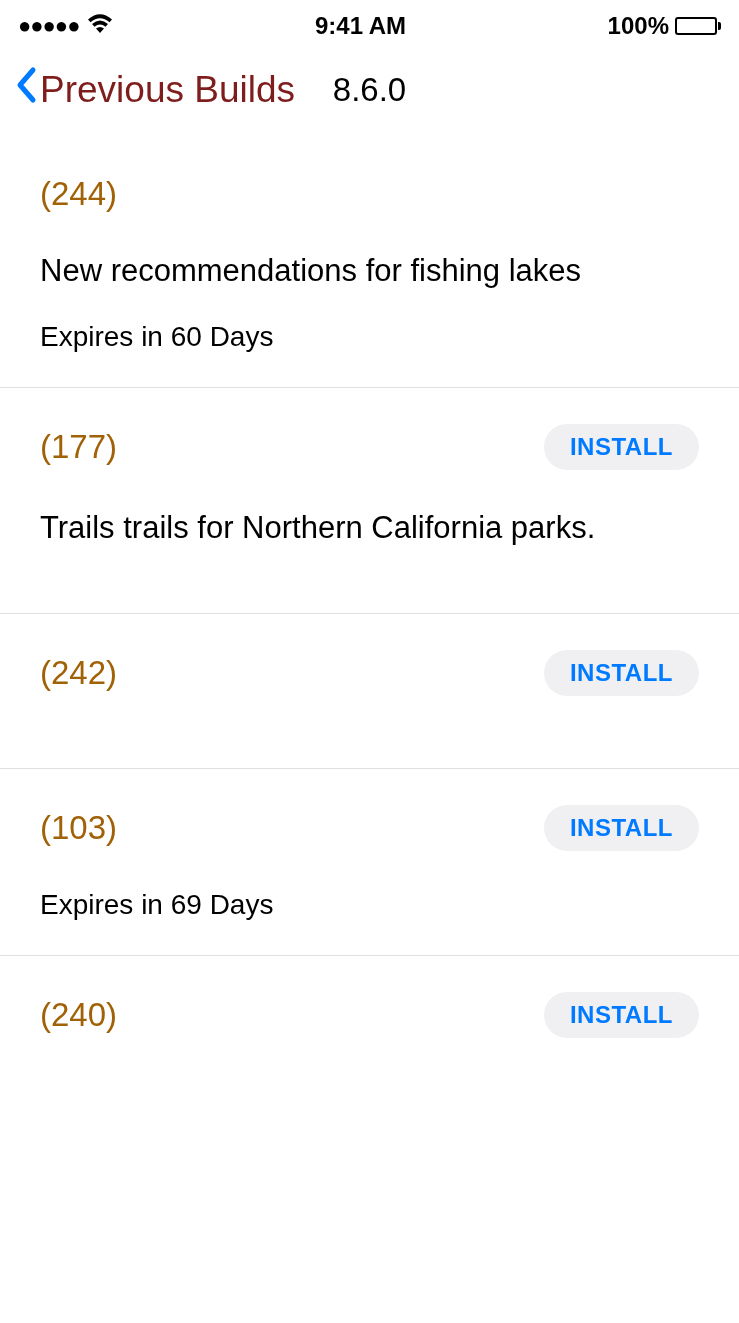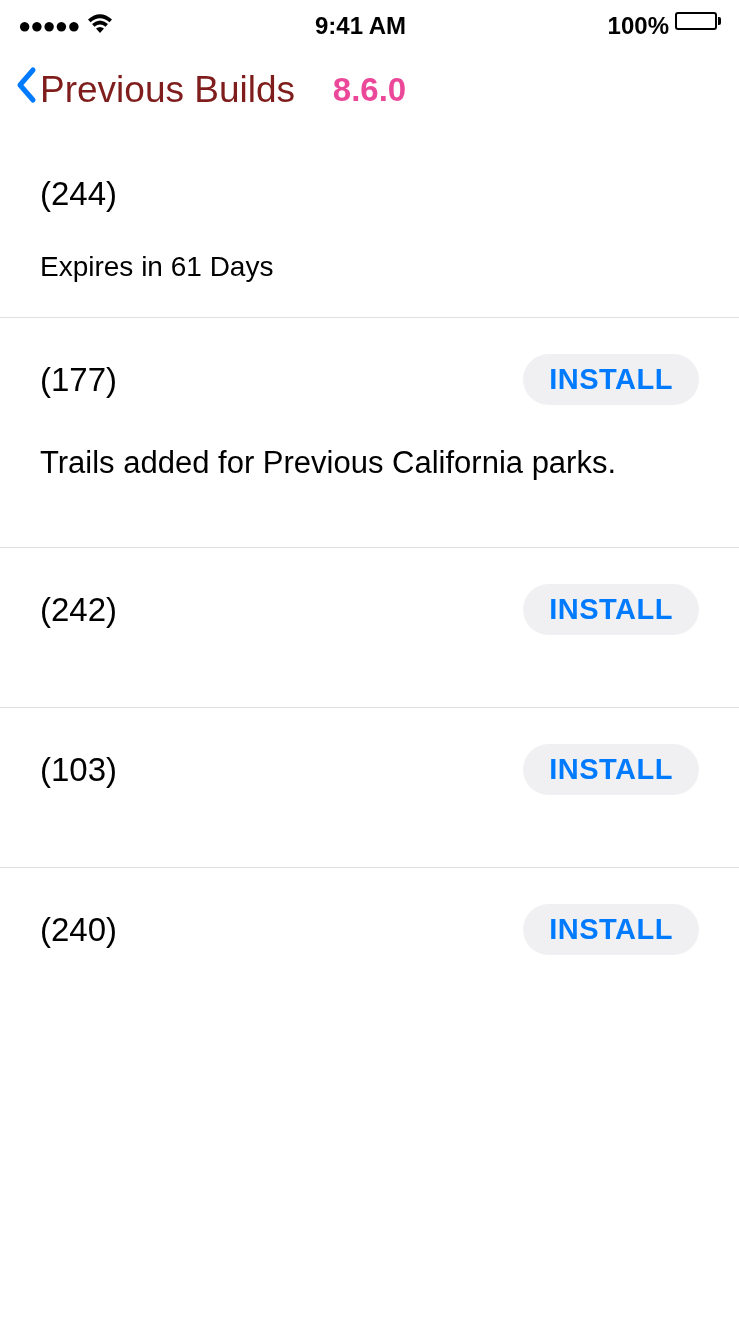--- a/index.html
+++ b/index.html
@@ -33,21 +33,21 @@
       font-size: 22px;
     }
     .wifi-icon {
       display: inline-block;
     }
     .status-center {
       font-weight: 600;
     }
     .status-right {
       display: flex;
-      align-items: flex-start;
+      align-items: center;
       gap: 6px;
     }
     .battery-icon {
       display: inline-flex;
       align-items: center;
     }
     .battery-body {
       width: 42px;
       height: 18px;
       border: 2px solid #000;
@@ -84,45 +84,45 @@
     }
     .chevron-left {
       display: inline-block;
       margin-right: 2px;
     }
     .nav-title {
       position: absolute;
       left: 50%;
       transform: translateX(-50%);
       font-size: 33px;
-      font-weight: 700;
-      color: #ec4899;
+      font-weight: 400;
+      color: #000000;
     }
     .builds-list {
       padding: 0;
     }
     .build-item {
       padding: 36px 40px 34px 40px;
       border-bottom: 1px solid #e0e0e0;
     }
     .build-header {
       display: flex;
       justify-content: space-between;
       align-items: center;
       margin-bottom: 38px;
     }
     .build-number {
       font-size: 33px;
       font-weight: 400;
-      color: #000000;
+      color: #a16207;
     }
     .install-button {
       background: #f0f0f2;
       color: #007aff;
-      font-size: 29px;
+      font-size: 24px;
       font-weight: 700;
       letter-spacing: 0.5px;
       padding: 9px 26px;
       border-radius: 30px;
       border: none;
       cursor: pointer;
     }
     .build-description {
       font-size: 31px;
       font-weight: 400;
@@ -172,43 +172,45 @@
   </div>
   <div class="nav-title">8.6.0</div>
 </div>
 
 <div class="builds-list">
 
   <div class="build-item">
     <div class="build-header">
       <span class="build-number">(244)</span>
     </div>
-    <div class="build-expires">Expires in 61 Days</div>
+    <div class="build-description">New recommendations for fishing lakes</div>
+    <div class="build-expires">Expires in 60 Days</div>
   </div>
 
   <div class="build-item">
     <div class="build-header">
       <span class="build-number">(177)</span>
       <button class="install-button">INSTALL</button>
     </div>
-    <div class="build-description">Trails added for Previous California parks.</div>
+    <div class="build-description">Trails trails for Northern California parks.</div>
   </div>
 
   <div class="build-item">
     <div class="build-header">
       <span class="build-number">(242)</span>
       <button class="install-button">INSTALL</button>
     </div>
   </div>
 
   <div class="build-item">
     <div class="build-header">
       <span class="build-number">(103)</span>
       <button class="install-button">INSTALL</button>
     </div>
+    <div class="build-expires">Expires in 69 Days</div>
   </div>
 
   <div class="build-item">
     <div class="build-header" style="margin-bottom:12px;">
       <span class="build-number">(240)</span>
       <button class="install-button">INSTALL</button>
     </div>
   </div>
 
 </div>

